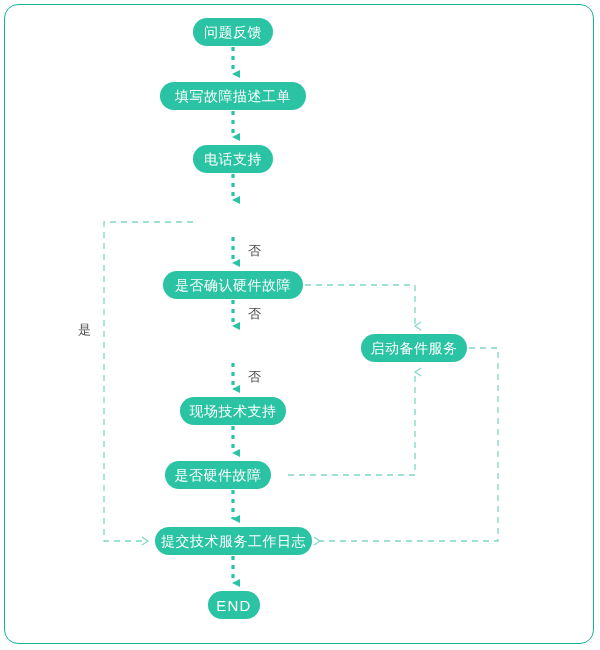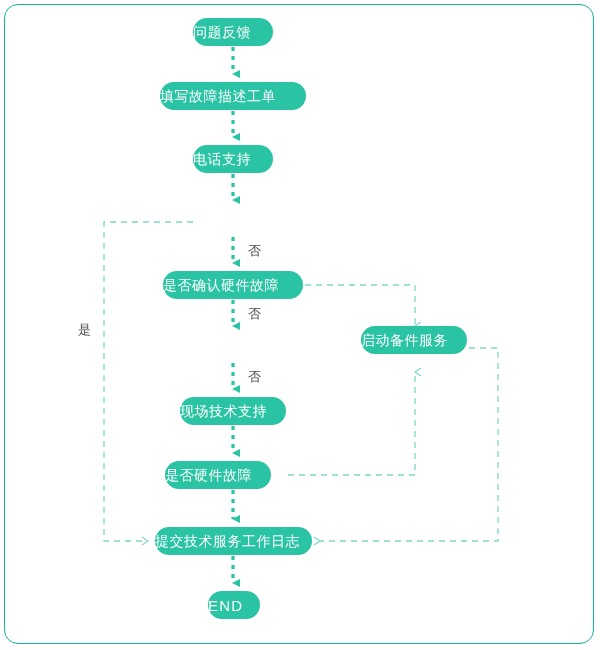--- a/index.html
+++ b/index.html
@@ -36,21 +36,21 @@
     height: 650px;
   }
   .node {
     position: absolute;
     box-sizing: border-box;
     background: #2ac3a3;
     color: #ffffff;
     border-radius: 14px;
     display: flex;
     align-items: center;
-    justify-content: flex-start;
+    justify-content: center;
     font-size: 14px;
     line-height: 1;
     letter-spacing: 0.5px;
     height: 28px;
     white-space: nowrap;
     z-index: 3;
   }
   .node.end-node {
     font-size: 15px;
     letter-spacing: 1.2px;
@@ -138,21 +138,21 @@
   </div>
 
   <div class="node" style="left:155px; top:527px; width:157px;">
     <span>提交技术服务工作日志</span>
   </div>
 
   <div class="node end-node" style="left:208px; top:591px; width:52px;">
     <span>END</span>
   </div>
 
-  <div class="node" style="left:361px; top:326px; width:106px;">
+  <div class="node" style="left:361px; top:334px; width:106px;">
     <span>启动备件服务</span>
   </div>
 
   <div class="edge-label" style="left:248px; top:244px;">否</div>
   <div class="edge-label" style="left:248px; top:307px;">否</div>
   <div class="edge-label" style="left:248px; top:370px;">否</div>
   <div class="edge-label" style="left:78px; top:323px;">是</div>
 
 </div>
 

